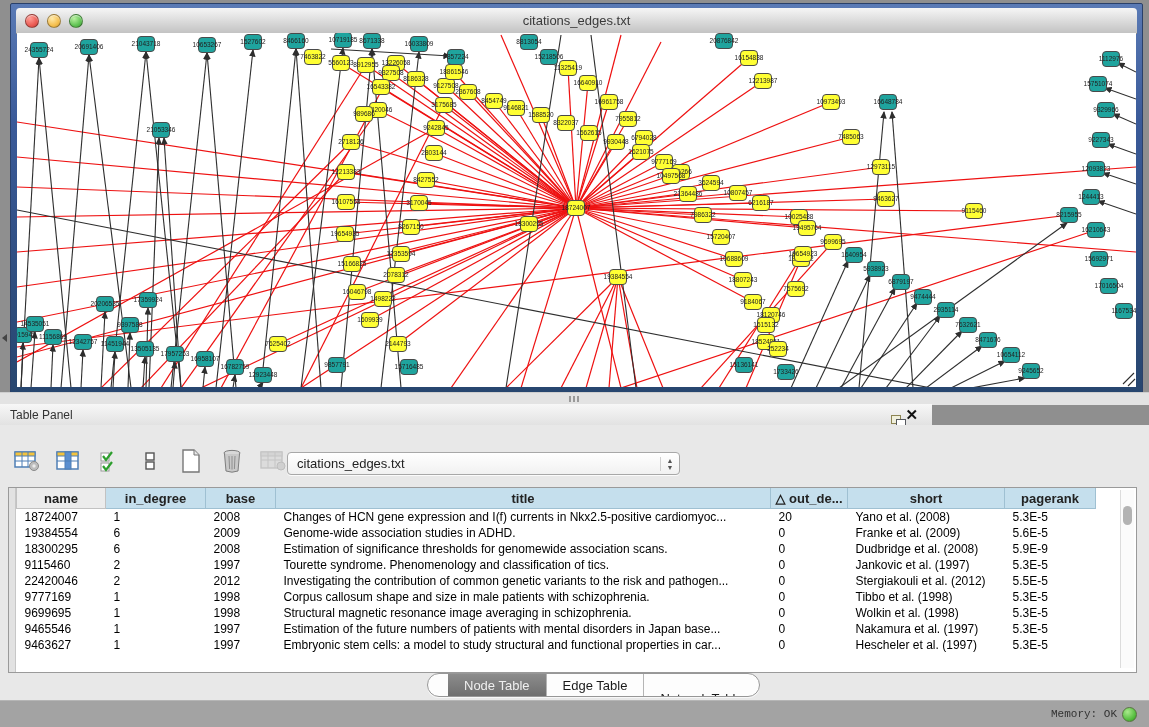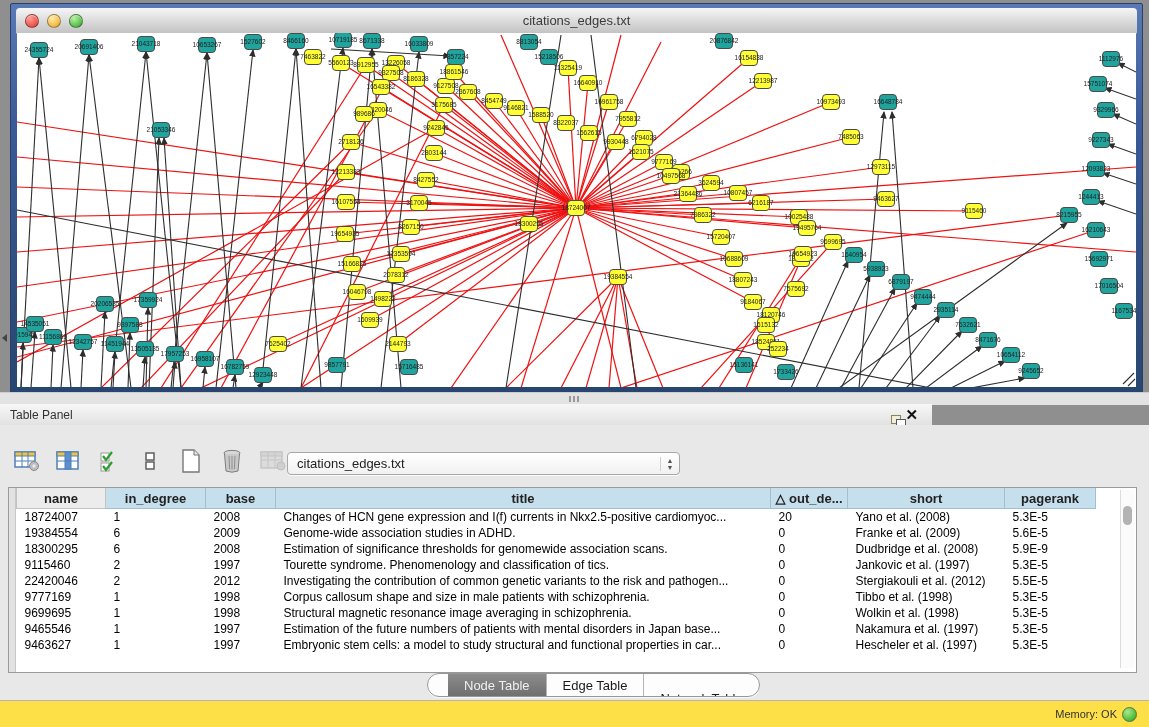--- a/index.html
+++ b/index.html
@@ -58,21 +58,21 @@
   td{height:16px;font-size:12px;color:#000;white-space:nowrap;overflow:hidden;padding:0 0 0 8px;}
   #vscroll{position:absolute;right:2px;top:2px;width:13px;height:178px;background:#fbfbfb;border-left:1px solid #dcdcdc;}
   #vthumb{position:absolute;left:2px;top:16px;width:9px;height:19px;background:#b3b3b3;border-radius:5px;}
   
   #segs{position:absolute;left:427px;top:248px;height:22px;display:flex;border:1px solid #979797;border-radius:12px;
         overflow:hidden;background:#fdfdfd;box-shadow:0 1px 0 rgba(255,255,255,.7);padding-left:20px;}
   .seg{padding:0 16px;font-size:13px;color:#1a1a1a;display:flex;align-items:center;border-right:1px solid #b5b5b5;cursor:pointer;}
   .seg:last-child{border-right:none;margin-top:24px;}
   .seg.sel{background:linear-gradient(180deg,#8c8c8c,#6f6f6f);color:#efefef;}
   
-  #statusbar{position:absolute;left:0;top:700px;width:1149px;height:27px;background:#fde047;border-top:1px solid #b5b5b5;}
+  #statusbar{position:absolute;left:0;top:700px;width:1149px;height:27px;background:#a3a3a3;border-top:1px solid #b5b5b5;font-family:Liberation Mono, monospace;}
   #memory{position:absolute;right:32px;top:7px;font-size:11px;color:#333;}
   #memlight{position:absolute;right:12px;top:6px;width:13px;height:13px;border-radius:50%;
             background:radial-gradient(circle at 35% 30%,#a9e98c,#53bd3d 65%,#2f8c21);border:1px solid #57743f;}
 </style>
 </head>
 <body>
 
 <div id="desktop">
   <div id="frame">
     <div id="titlebar">

